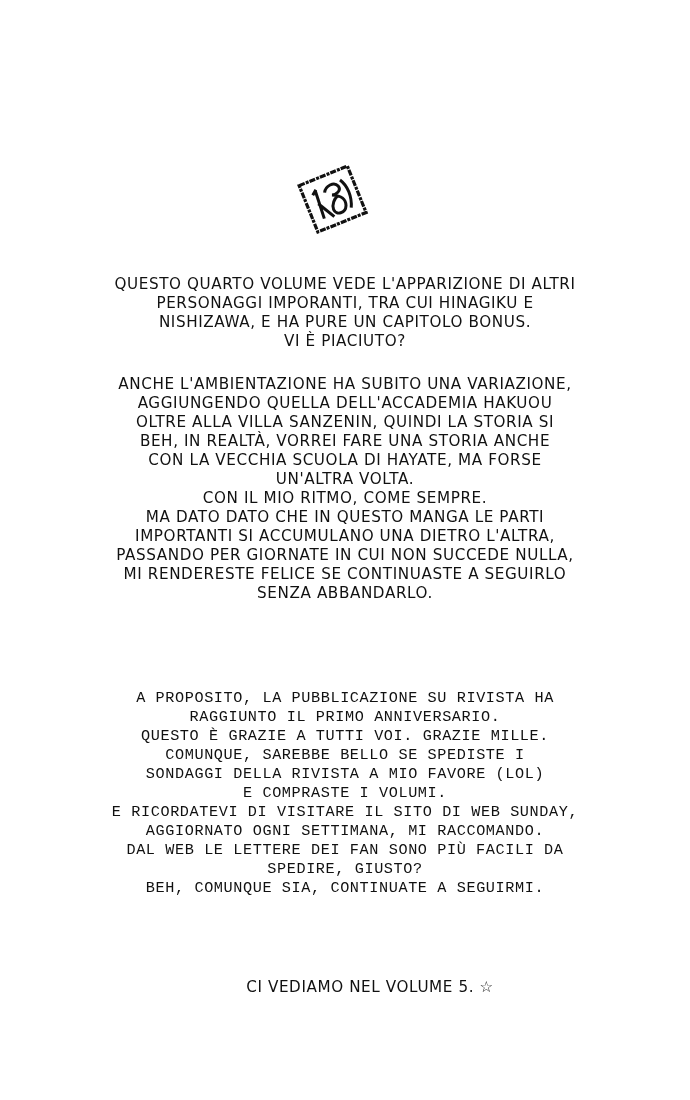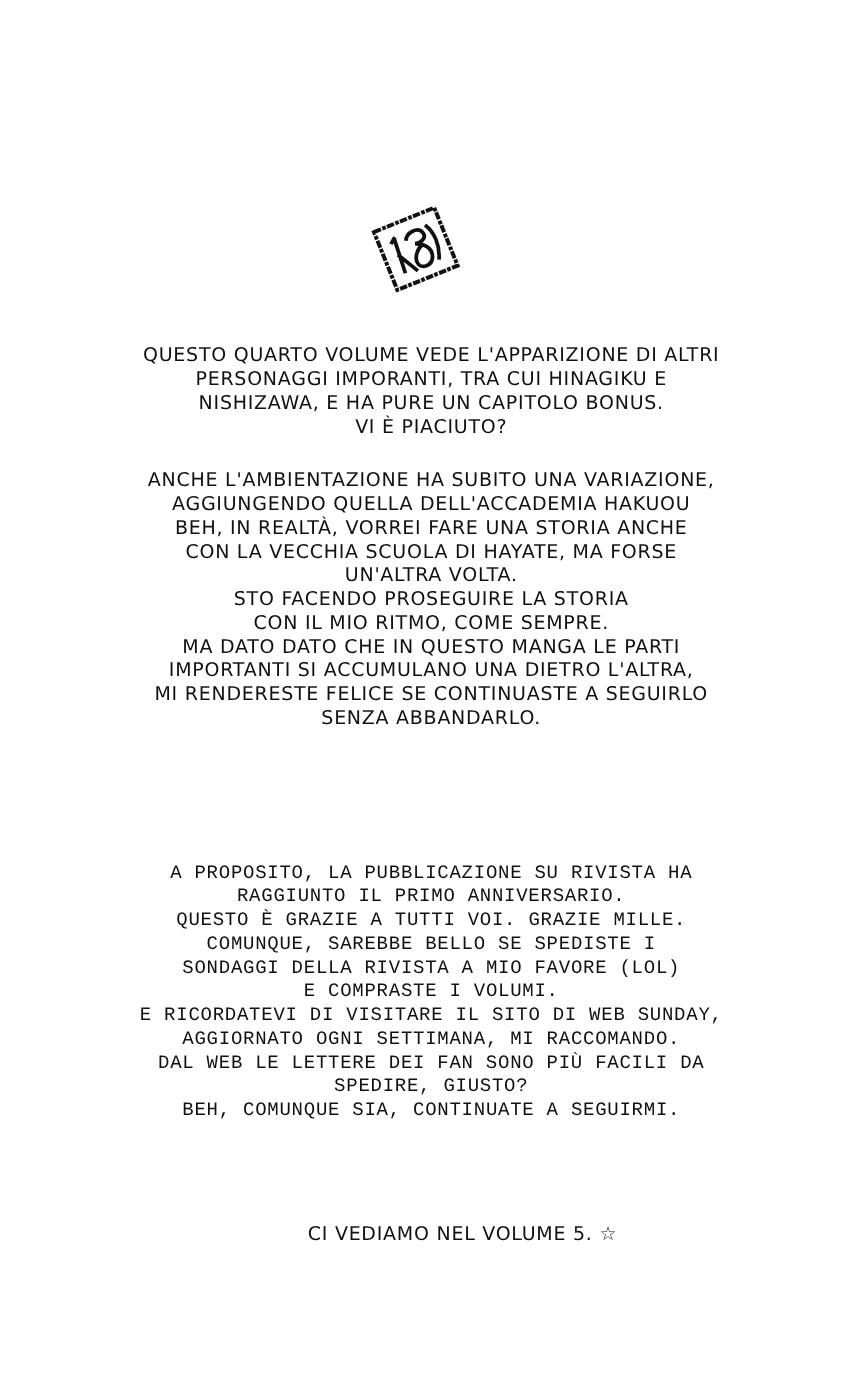--- a/index.html
+++ b/index.html
@@ -63,27 +63,28 @@
   <div class="text-block" id="para1">
     <span class="line">Questo quarto volume vede l'apparizione di altri</span>
     <span class="line">personaggi imporanti, tra cui Hinagiku e</span>
     <span class="line">Nishizawa, e ha pure un capitolo bonus.</span>
     <span class="line">Vi è piaciuto?</span>
   </div>
 
   <div class="text-block" id="para2">
     <span class="line">Anche l'ambientazione ha subito una variazione,</span>
     <span class="line">aggiungendo quella dell'Accademia Hakuou</span>
+    <span class="line">oltre alla villa Sanzenin, quindi la storia si</span>
     <span class="line">Beh, in realtà, vorrei fare una storia anche</span>
     <span class="line">con la vecchia scuola di Hayate, ma forse</span>
     <span class="line">un'altra volta.</span>
-    <span class="line">Sto facendo proseguire la storia</span>
     <span class="line">con il mio ritmo, come sempre.</span>
     <span class="line">Ma dato dato che in questo manga le parti</span>
     <span class="line">importanti si accumulano una dietro l'altra,</span>
+    <span class="line">passando per giornate in cui non succede nulla,</span>
     <span class="line">mi rendereste felice se continuaste a seguirlo</span>
     <span class="line">senza abbandarlo.</span>
   </div>
 
   <div class="text-block" id="para3">
     <span class="line">A proposito, la pubblicazione su rivista ha</span>
     <span class="line">raggiunto il primo anniversario.</span>
     <span class="line">Questo è grazie a tutti voi. Grazie mille.</span>
     <span class="line">Comunque, sarebbe bello se spediste i</span>
     <span class="line">sondaggi della rivista a mio favore (LOL)</span>

